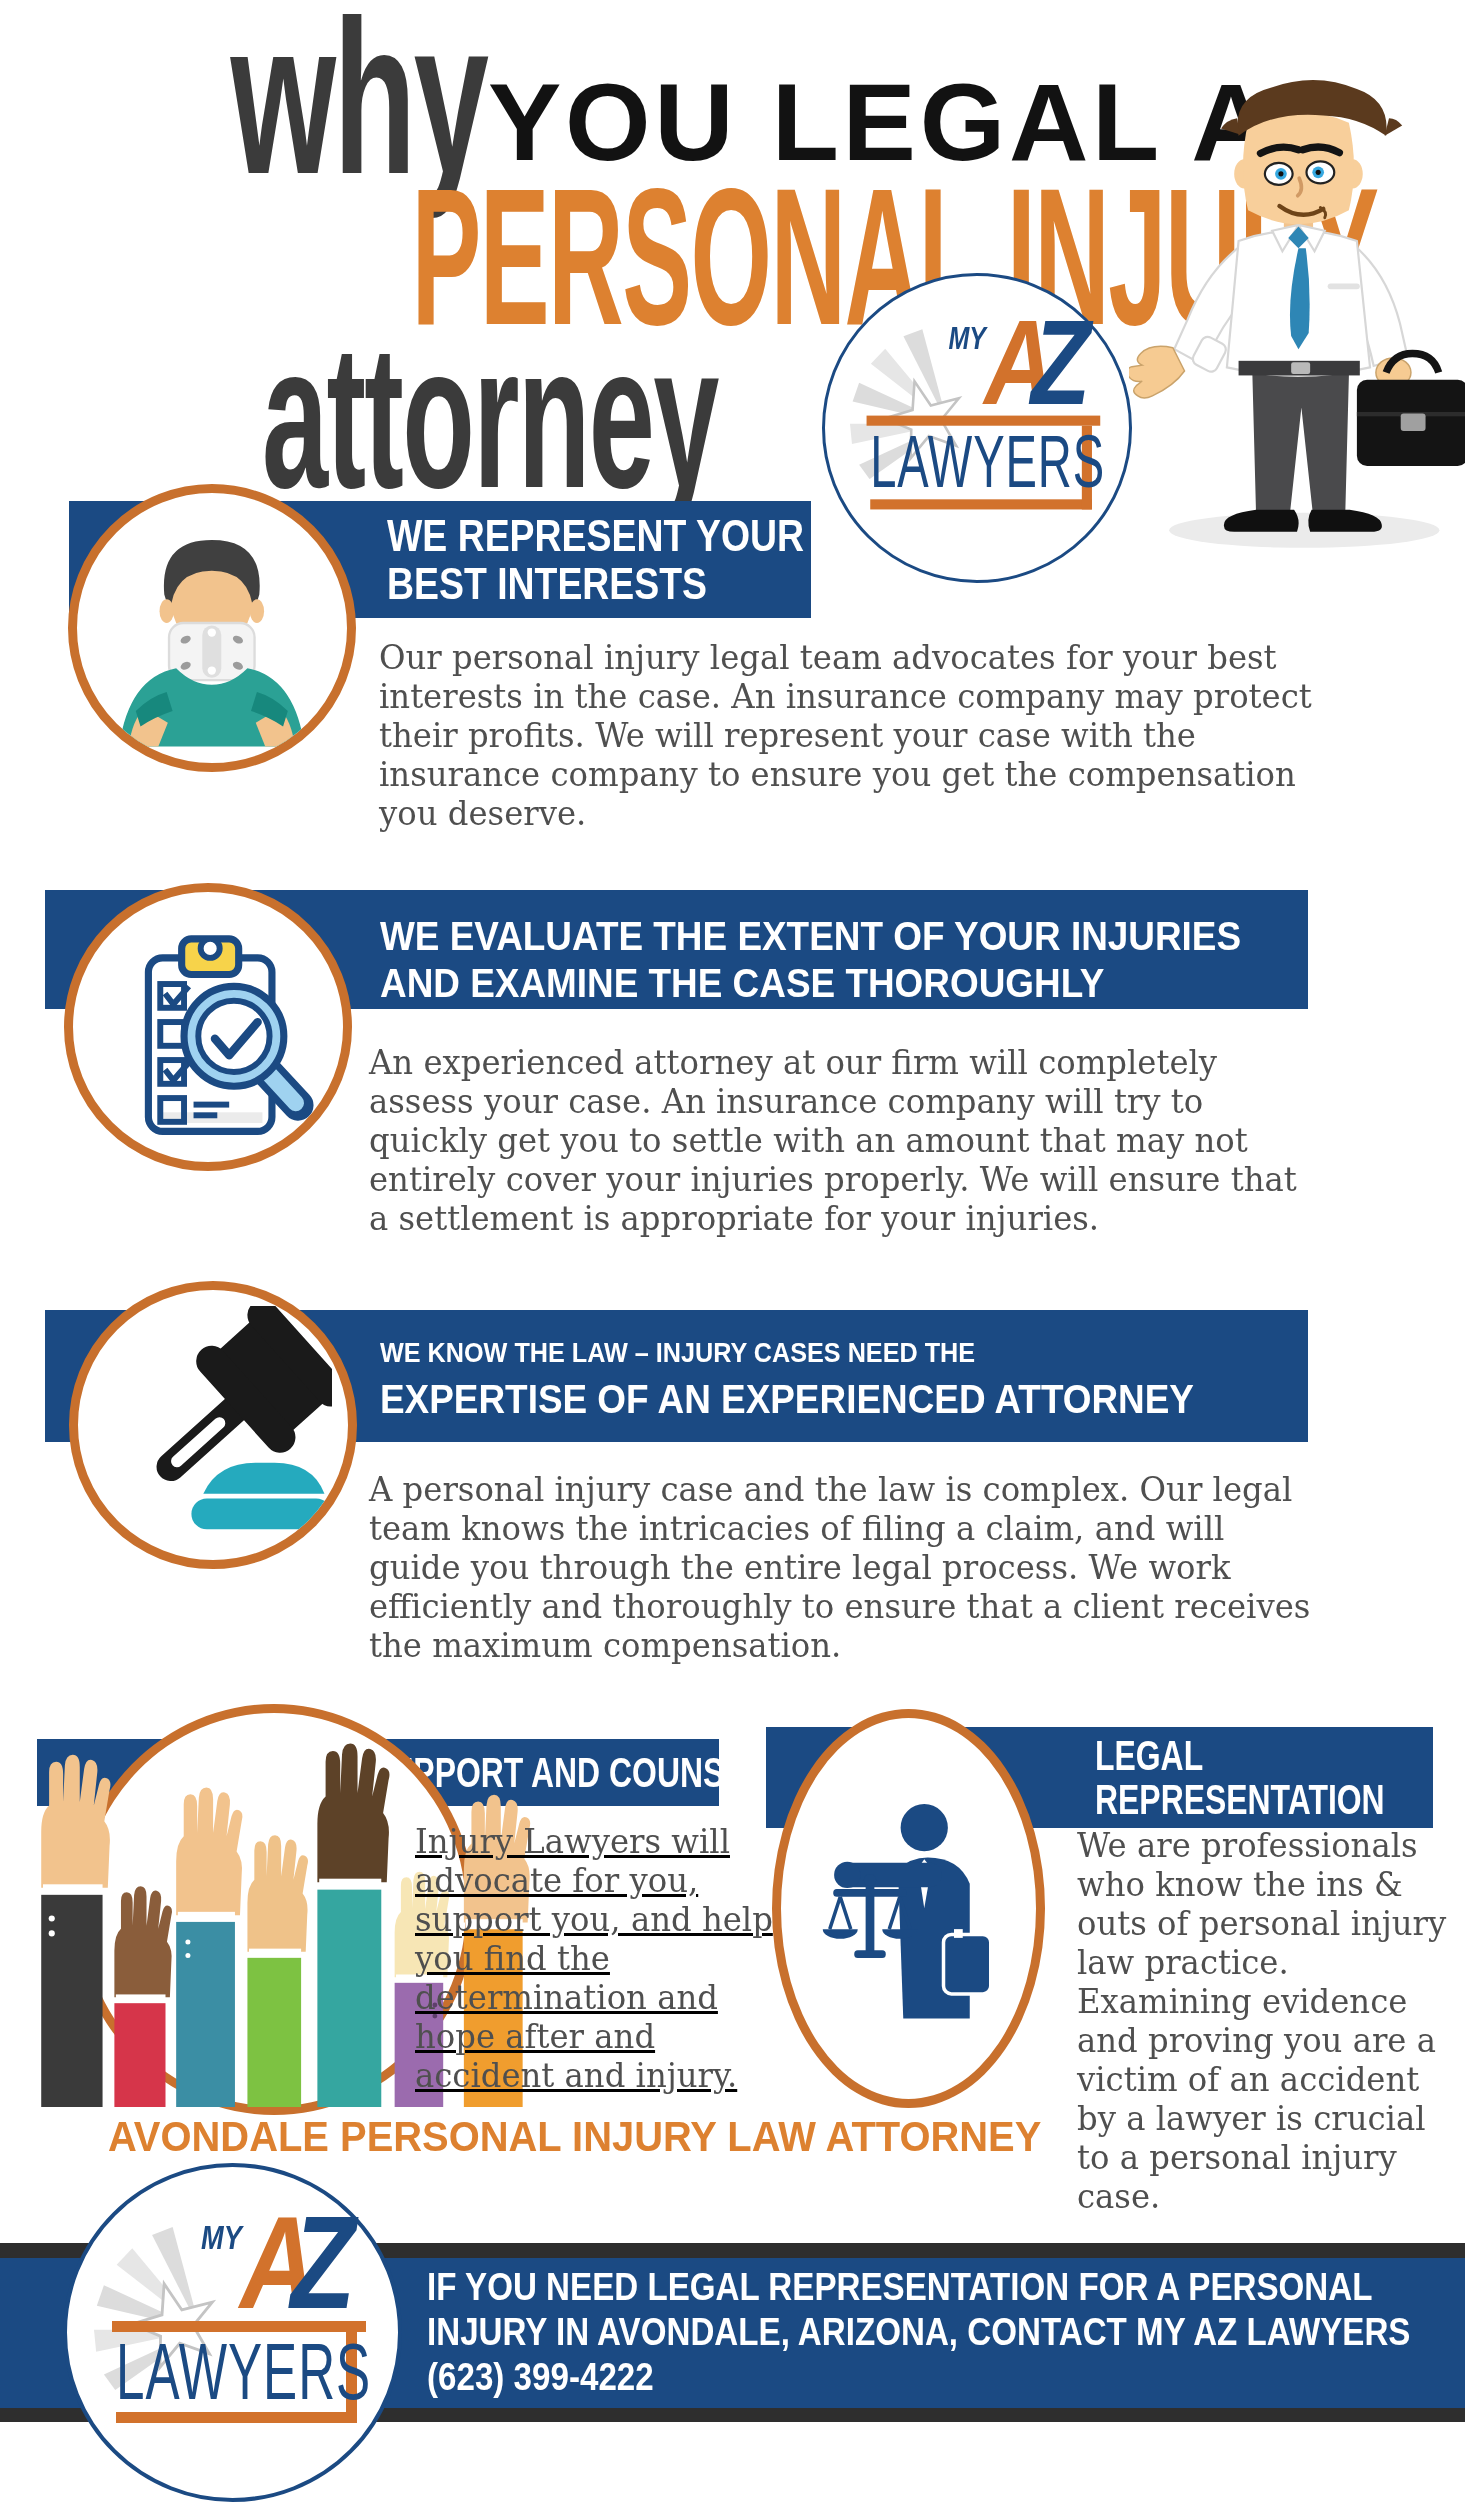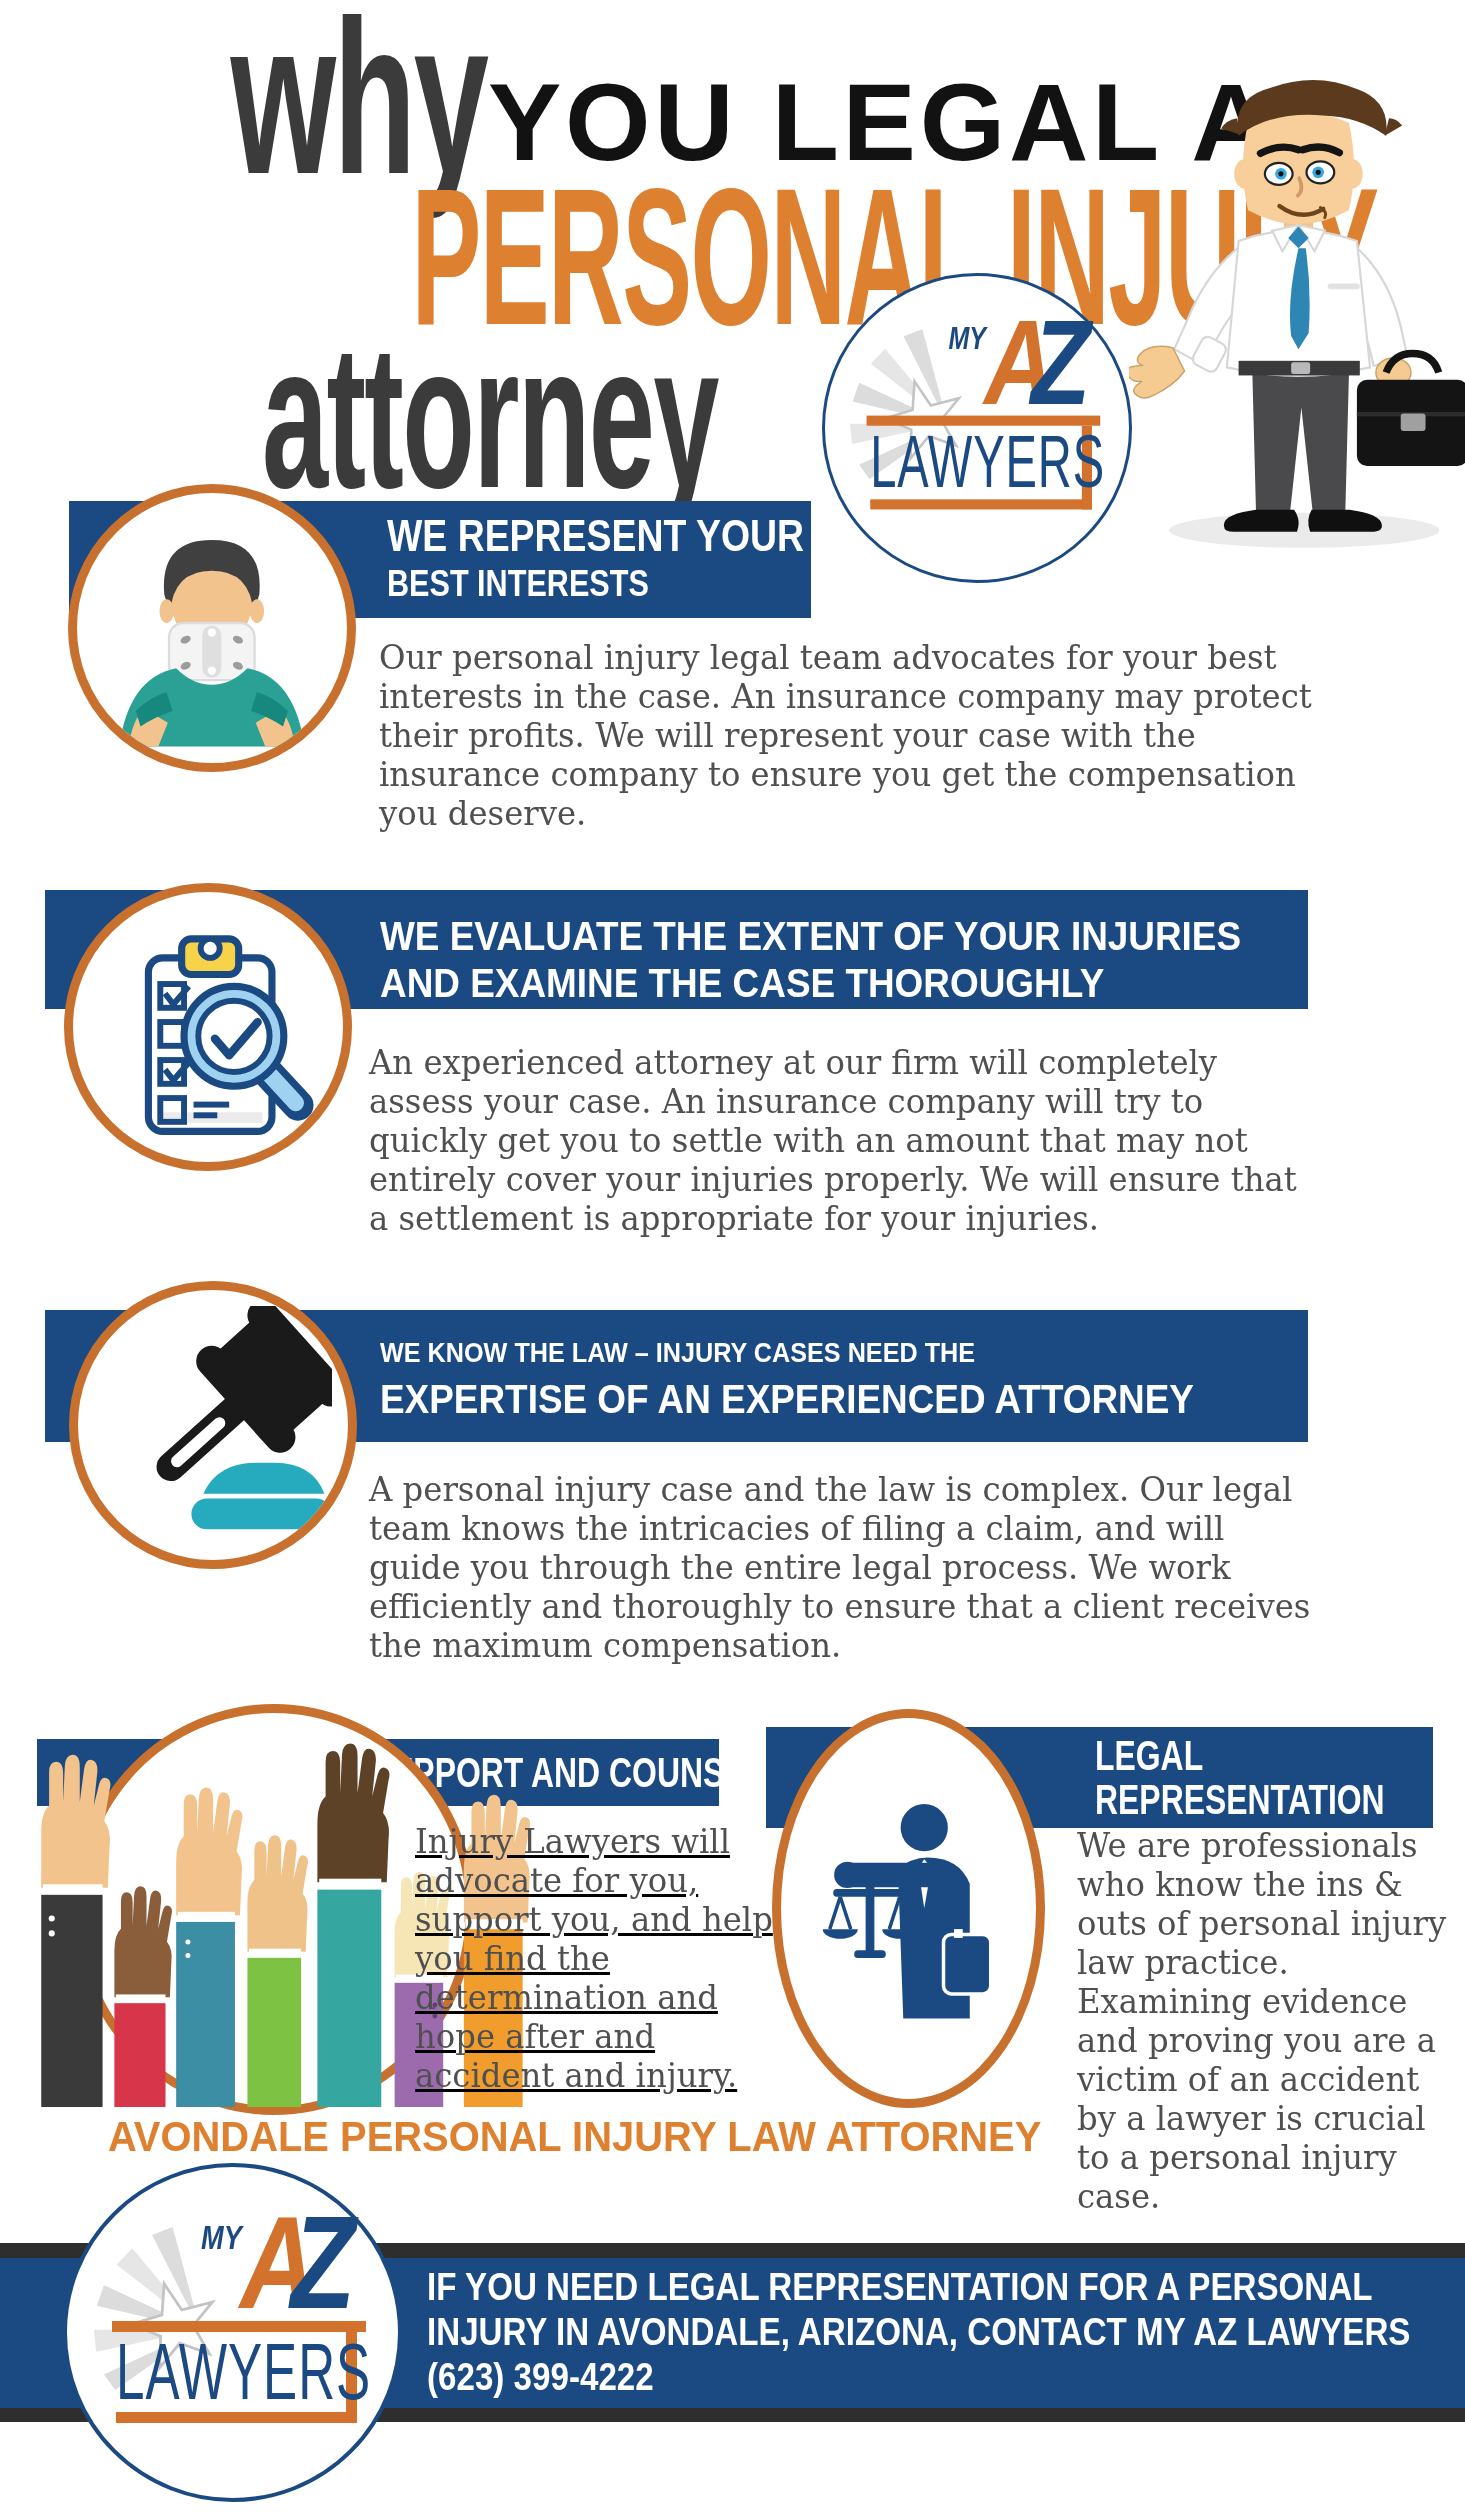--- a/index.html
+++ b/index.html
@@ -117,21 +117,21 @@
     <rect x="92" y="406" width="36" height="42" rx="9" fill="#fff" stroke="#d7d7d7" stroke-width="3" transform="rotate(28 110 427)"></rect>
     <ellipse cx="362" cy="452" rx="24" ry="20" fill="#f6cb92" stroke="#caa36b" stroke-width="2"></ellipse>
     <path d="M352,452 q10,-26 36,-26 q28,0 36,26" stroke="#141414" stroke-width="10" fill="none"></path>
     <rect x="312" y="462" width="152" height="118" rx="14" fill="#141414"></rect>
     <rect x="312" y="506" width="152" height="6" fill="#2c2c2c"></rect>
     <rect x="372" y="508" width="34" height="24" rx="4" fill="#a0a0a0"></rect>
   </svg>
 
   <div class="abs band" style="left:45px;top:501px;width:742px;height:117px;padding-left:318px;box-sizing:border-box;margin-left:24px;">
     <div class="hline" style="font-size:44px;line-height:48px;"><span class="sxl" style="transform:scaleX(.85);">WE REPRESENT YOUR</span></div>
-    <div class="hline" style="font-size:36px;line-height:48px;"><span class="sxl" style="transform:scaleX(.85);">BEST INTERESTS</span></div>
+    <div class="hline" style="font-size:44px;line-height:48px;"><span class="sxl" style="transform:scaleX(.85);">BEST INTERESTS</span></div>
   </div>
   <div class="abs icon-circle" style="left:68px;top:484px;width:288px;height:288px;">
     <svg viewBox="0 0 200 200">
       <path fill="#f2c38d" d="M70,96 q-8,-18 -6,-40 q2,-26 36,-26 t36,26 q2,22 -6,40 q-10,14 -30,14 t-30,-14 z"></path>
       <path fill="#404040" d="M60,72 q-4,-46 40,-46 t40,46 l-5,16 q-2,-36 -35,-36 t-35,36 l-5,-16 z"></path>
       <ellipse cx="62" cy="86" rx="6" ry="10" fill="#f2c38d"></ellipse>
       <ellipse cx="138" cy="86" rx="6" ry="10" fill="#f2c38d"></ellipse>
       <rect x="64" y="96" width="72" height="48" rx="12" fill="#f4f4f4" stroke="#dcdcdc" stroke-width="2"></rect>
       <rect x="92" y="98" width="16" height="44" rx="8" fill="#dfdfdf"></rect>
       <ellipse cx="78" cy="110" rx="4.5" ry="3" fill="#9c9c9c" transform="rotate(-25 78 110)"></ellipse>

